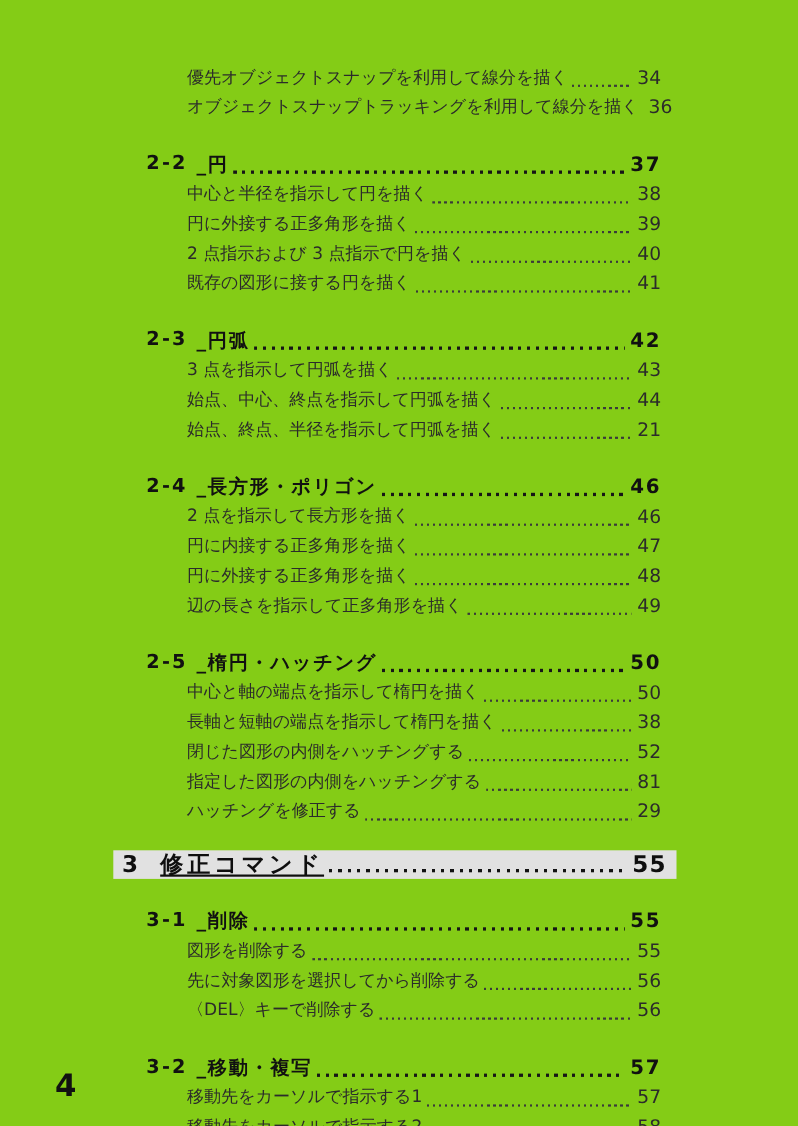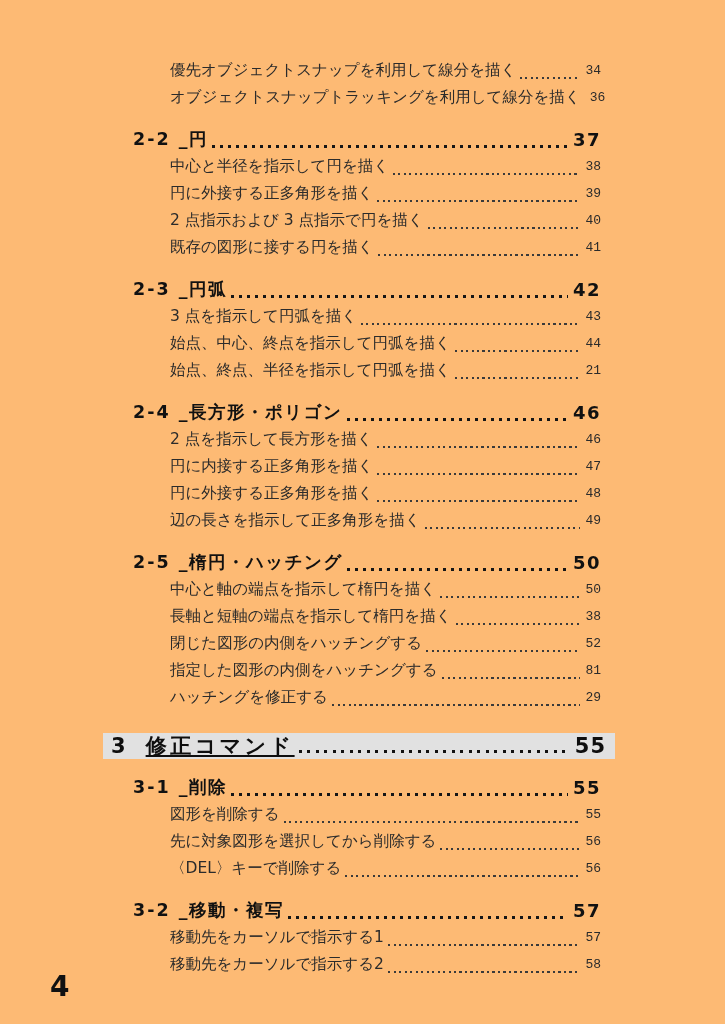--- a/index.html
+++ b/index.html
@@ -6,40 +6,40 @@
   body {
     width: 725px; height: 1024px;
     background: #ffffff;
     font-family: "DejaVu Sans", "Liberation Sans", sans-serif;
     color: #242424;
     overflow: hidden;
     position: relative;
   }
   .page {
     position: absolute; inset: 0;
-    background: #fdba74;
+    background: #84cc16;
   }
   .toc {
     position: absolute;
     left: 133px; top: 57px;
     width: 468px;
   }
   .row {
     display: flex;
     align-items: center;
     height: 27px;
     white-space: nowrap;
   }
   .row.sub {
     padding-left: 37px;
     font-size: 15.5px;
     color: #2b2b2b;
   }
   .row.section {
-    margin-top: 14px;
+    margin-top: 24px;
     height: 28px;
     font-weight: bold;
     font-size: 17.5px;
     color: #111111;
   }
   .row.chapter {
     margin-top: 22px;
     margin-bottom: 5px;
     height: 26px;
     margin-left: -30px;
@@ -66,21 +66,21 @@
     height: 3px;
     margin-bottom: 5px;
     background: repeating-linear-gradient(to right, #161616 0 3px, transparent 3px 8px);
   }
   .chapter .leader {
     height: 3px;
     margin-bottom: 6px;
     background: repeating-linear-gradient(to right, #121212 0 3px, transparent 3px 8.5px);
   }
   .pg { flex: 0 0 auto; }
-  .sub .pg { font-size: 13px; font-family: Liberation Mono, monospace; }
+  .sub .pg { font-size: 17px; }
   .section .pg { font-size: 18px; letter-spacing: 1.5px; }
   .chapter .pg { font-size: 21px; letter-spacing: 1px; }
   .folio {
     position: absolute;
     left: 50px; top: 970px;
     font-size: 28px;
     font-weight: bold;
     color: #111111;
   }
 </style>

